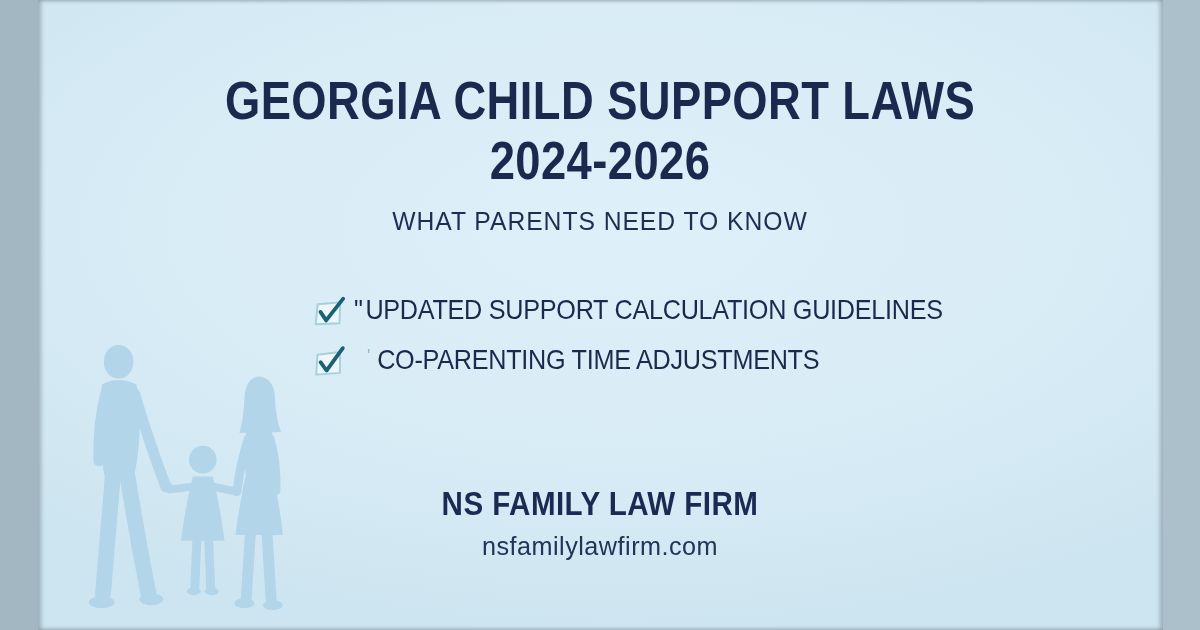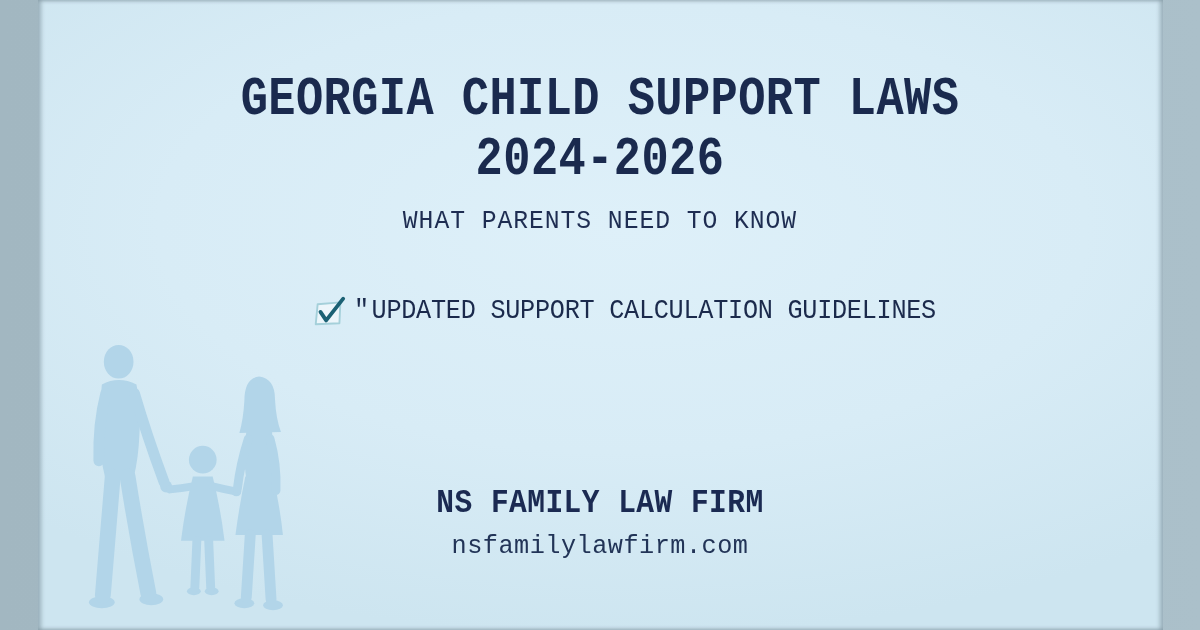--- a/index.html
+++ b/index.html
@@ -2,21 +2,21 @@
 <html><head>
 <meta charset="utf-8">
 <style>
   html,body { margin:0; padding:0; background:#e8eef1; }
   * { box-sizing:border-box; }
 
   .canvas {
     position:relative;
     width:1200px; height:630px;
     overflow:hidden;
-    font-family:Liberation Mono, monospace;
+    font-family:Liberation Sans, sans-serif;
     background:linear-gradient(90deg,#a2b7c1 0%,#a5bac4 50%,#abc0ca 100%);
   }
 
   
   .main-panel {
     position:absolute; top:0; bottom:0; left:38px; right:37px;
     background:radial-gradient(ellipse 75% 65% at 52% 36%, #def0f9 0%, #d8ecf6 55%, #cde5f0 100%);
     box-shadow:inset 3px 0 4px rgba(90,110,122,.45), inset -3px 0 4px rgba(90,110,122,.45);
   }
 
@@ -92,20 +92,29 @@
   <ul class="checklist">
     <li class="check-item">
       <span class="check-icon">
         <svg viewBox="0 0 38 38" width="36" height="36">
           <path d="M7 13 L31 11 L30 33 L5 34 Z" fill="rgba(255,255,255,0.5)" stroke="#a5d0da" stroke-width="2" stroke-linejoin="round"></path>
           <path d="M10 21 L16 30 L34 7" fill="none" stroke="#1b6174" stroke-width="4" stroke-linecap="round" stroke-linejoin="round"></path>
         </svg>
       </span>
       <span class="item-text"><span class="prefix">"</span><span>UPDATED SUPPORT CALCULATION GUIDELINES</span></span>
     </li>
+    <li class="check-item">
+      <span class="check-icon">
+        <svg viewBox="0 0 38 38" width="36" height="36">
+          <path d="M7 13 L31 11 L30 33 L5 34 Z" fill="rgba(255,255,255,0.5)" stroke="#a5d0da" stroke-width="2" stroke-linejoin="round"></path>
+          <path d="M10 21 L16 30 L34 7" fill="none" stroke="#1b6174" stroke-width="4" stroke-linecap="round" stroke-linejoin="round"></path>
+        </svg>
+      </span>
+      <span class="item-text"><span class="prefix">'</span><span>CO-PARENTING TIME ADJUSTMENTS</span></span>
+    </li>
   </ul>
 
   <svg class="family" viewBox="0 0 240 285" width="238" height="282">
     <g fill="#b2d5e9" stroke="none">
 
       <ellipse cx="57" cy="22" rx="15" ry="17"></ellipse>
       <path d="M40 45 Q57 36 75 45 Q80 70 78 95 Q77 120 72 140 L44 142 Q37 115 38 90 Q38 65 40 45 Z"></path>
       <circle cx="105" cy="148" r="6"></circle>
       <ellipse cx="40" cy="265" rx="13" ry="6"></ellipse>
       <ellipse cx="90" cy="262" rx="12" ry="6"></ellipse>

